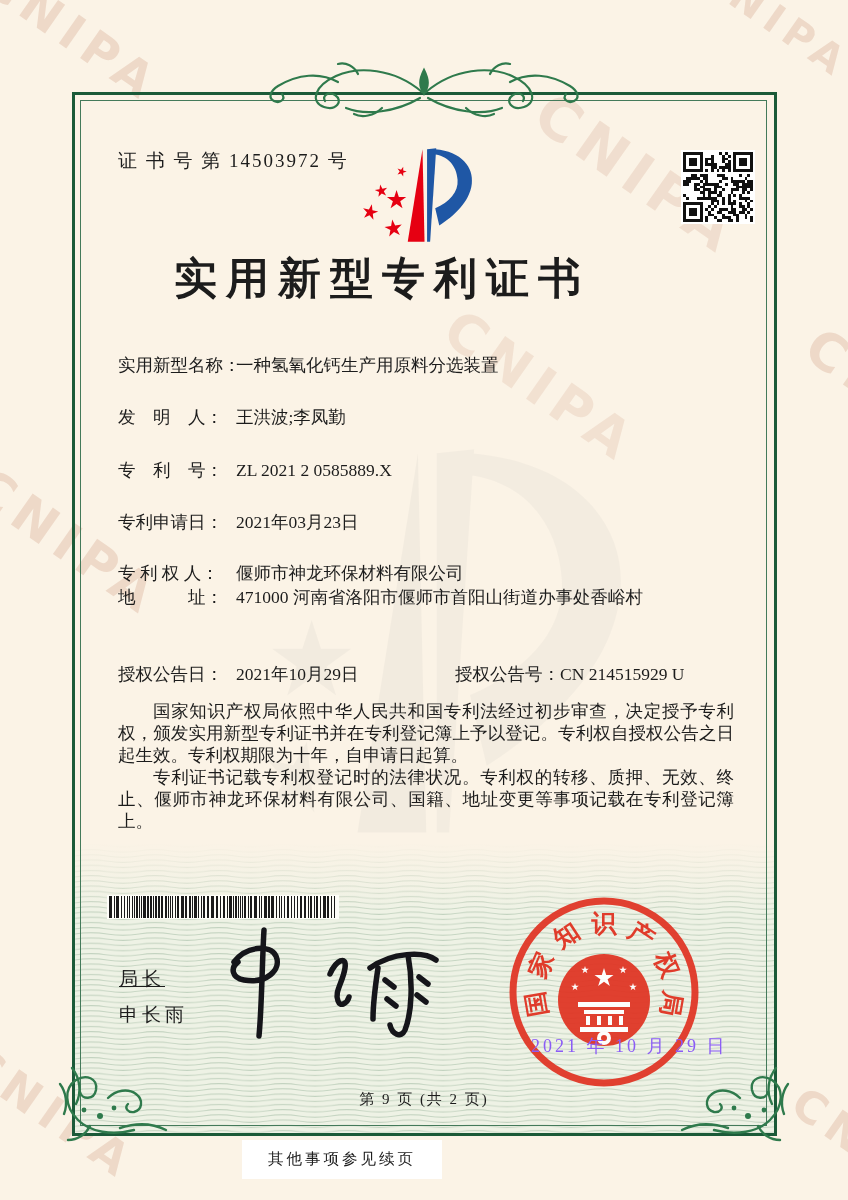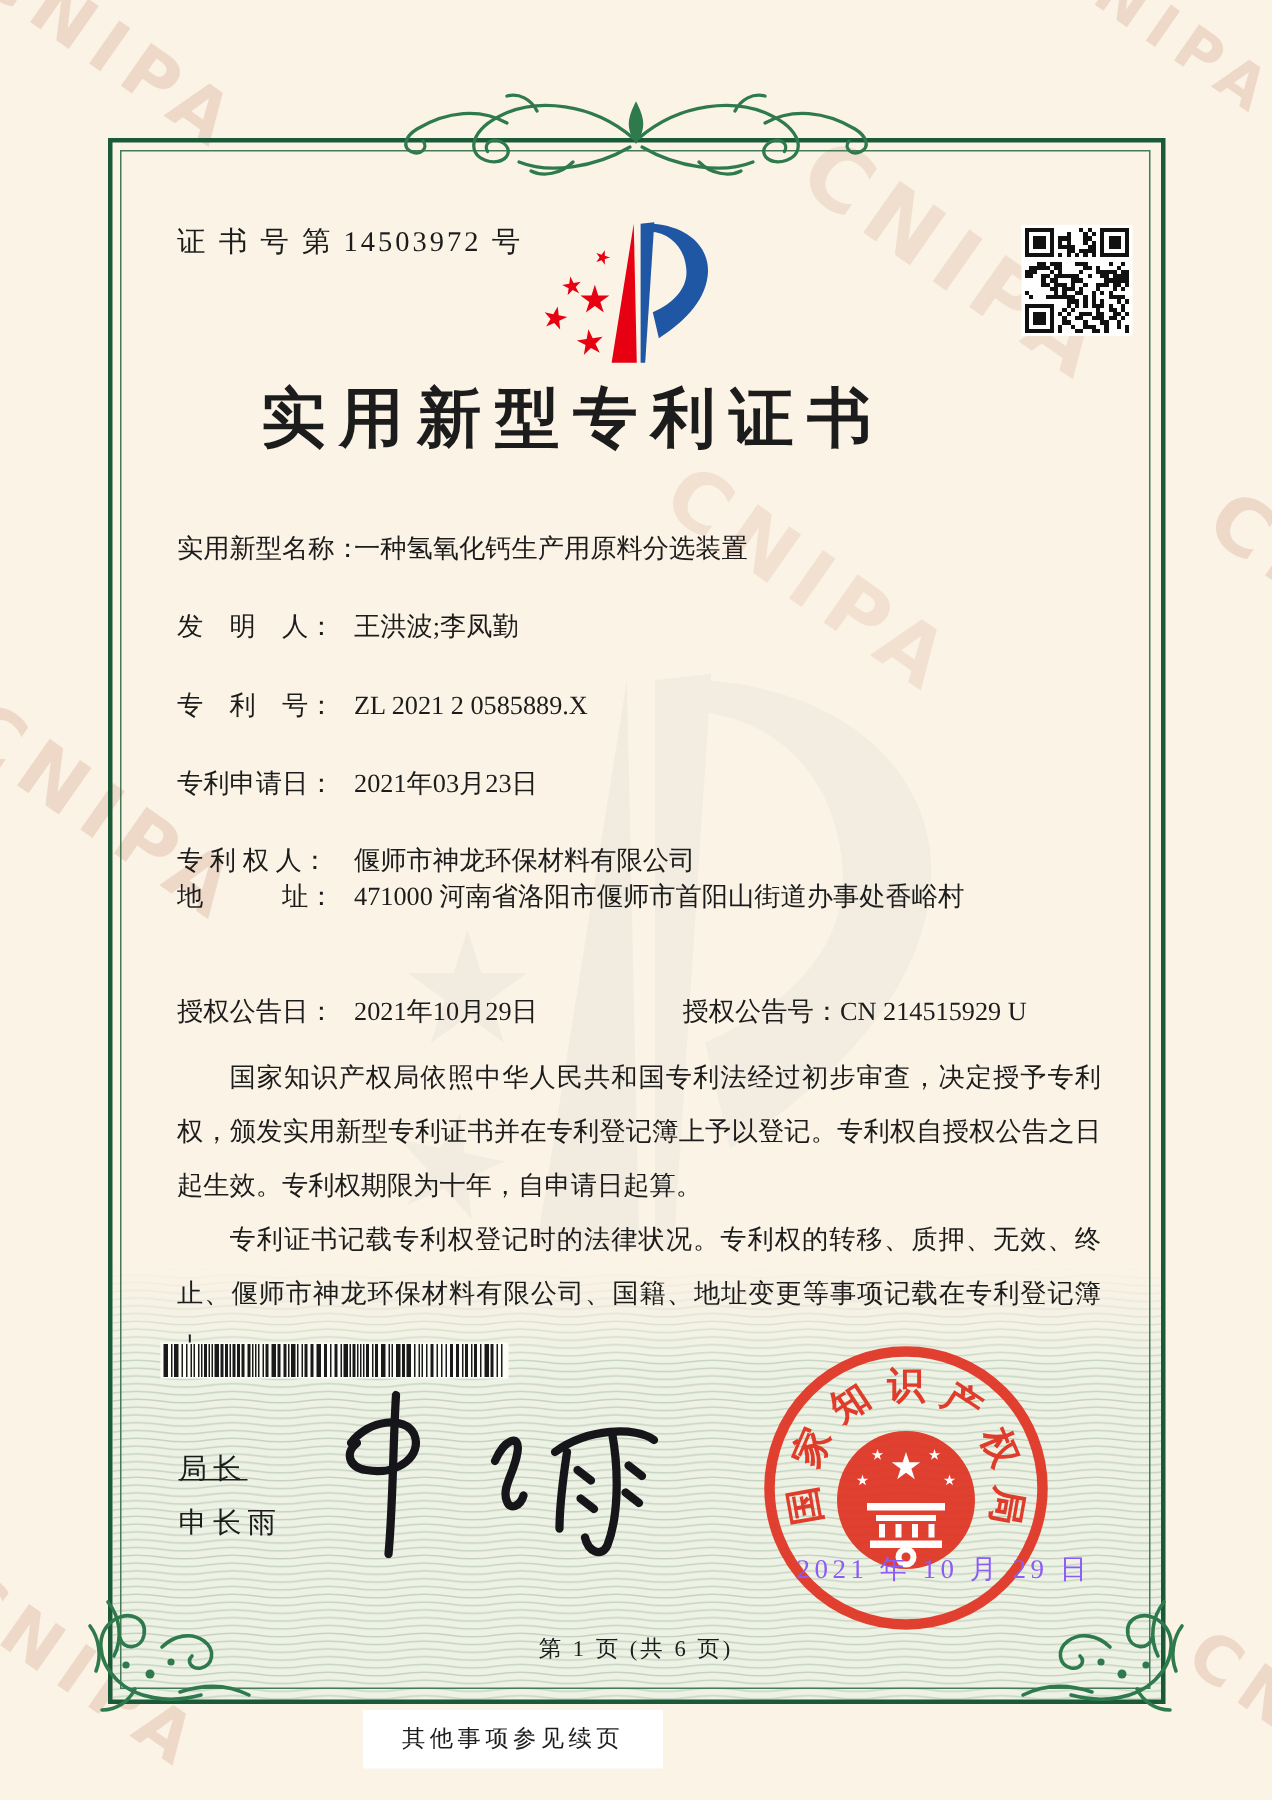--- a/index.html
+++ b/index.html
@@ -33,21 +33,21 @@
   
   #cert-no{left:118px;top:148px;font-size:19px;letter-spacing:2px;}
   #logo{left:362px;top:144px;width:122px;height:104px;}
   #qr{left:681px;top:150px;width:70px;height:70px;background:#fff;padding:2px;}
   #title{left:0;top:250px;width:764px;text-align:center;font-size:43px;font-weight:bold;letter-spacing:9px;}
   
   .frow{position:absolute;left:118px;width:614px;font-size:17.5px;line-height:26px;white-space:nowrap;}
   .f-label{display:inline-block;width:118px;}
   .pair2{position:absolute;left:337px;top:0;}
   
-  #body-text{left:118px;top:700px;width:616px;font-size:17.5px;line-height:36px;text-align:justify;}
+  #body-text{left:118px;top:700px;width:616px;font-size:17.5px;line-height:22px;text-align:justify;}
   #body-text p{margin:0;text-indent:2em;}
   
   #barcode{left:107px;top:895px;width:232px;height:24px;background:#fdfdf8;}
   #signer-title{left:119px;top:966px;font-size:19px;font-family:"Liberation Sans","DejaVu Sans",sans-serif;letter-spacing:4px;text-decoration:underline;}
   #signer-name{left:119px;top:1002px;font-size:19px;font-family:"Liberation Sans","DejaVu Sans",sans-serif;letter-spacing:4px;}
   #signature{left:212px;top:922px;width:240px;height:120px;}
   
   #seal{left:508px;top:896px;width:192px;height:192px;}
   #seal .arc-char{
     position:absolute;left:50%;top:50%;width:28px;height:28px;margin:-14px 0 0 -14px;
@@ -548,16 +548,16 @@
 <div class="arc-char" style="transform: rotate(-100deg) translateY(-69px);">国</div>
     <div class="arc-char" style="transform: rotate(-66.6667deg) translateY(-69px);">家</div>
     <div class="arc-char" style="transform: rotate(-33.3333deg) translateY(-69px);">知</div>
     <div class="arc-char" style="transform: rotate(0deg) translateY(-69px);">识</div>
     <div class="arc-char" style="transform: rotate(33.3333deg) translateY(-69px);">产</div>
     <div class="arc-char" style="transform: rotate(66.6667deg) translateY(-69px);">权</div>
     <div class="arc-char" style="transform: rotate(100deg) translateY(-69px);">局</div>
   </div>
 <div id="seal-date" class="abs">2021 年 10 月 29 日</div>
 
-<div id="page-info" class="abs">第 1 页 (共 6 页)</div>
+<div id="page-info" class="abs">第 9 页 (共 2 页)</div>
 <div id="footer-band" class="abs">
   <span>其他事项参见续页</span>
 </div>
 
 </body></html>

